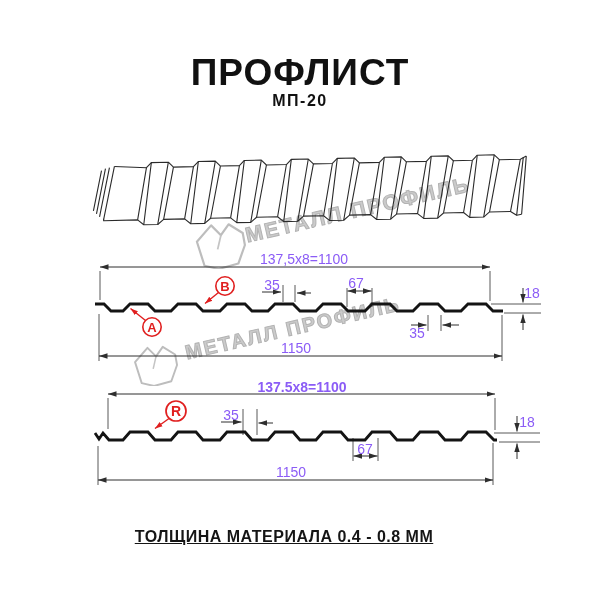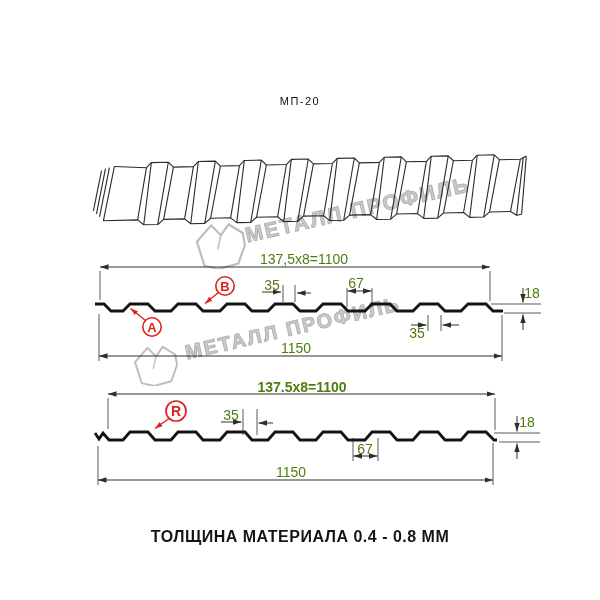--- a/index.html
+++ b/index.html
@@ -3,23 +3,23 @@
 <meta charset="utf-8">
 <style>
   html,body{margin:0;padding:0;background:#fff;}
   .stage{
     position:relative;width:600px;height:600px;background:#ffffff;overflow:hidden;
     font-family:"Liberation Sans",sans-serif;color:#1a1a1a;
   }
   .abs{position:absolute;}
   .ctr{transform:translate(-50%,-50%);white-space:nowrap;}
   .title{left:300px;top:73px;font-size:37px;font-weight:bold;letter-spacing:1px;color:#111;}
-  .subtitle{left:300px;top:101px;font-size:11px;font-weight:normal;letter-spacing:1.5px;color:#111;}
+  .subtitle{left:300px;top:101px;font-size:16px;font-weight:bold;letter-spacing:1.5px;color:#111;}
   .footer-note{left:300px;top:537px;font-size:16px;font-weight:bold;letter-spacing:0.5px;color:#151515;}
-  .dim{font-size:14px;color:#4d7c0f;}
+  .dim{font-size:14px;color:#8b5cf6;}
   .badge{font-size:13px;font-weight:bold;color:#e01f1f;}
   .wm-layer{position:absolute;inset:0;z-index:1;}
   svg.draw{position:absolute;inset:0;z-index:2;}
   .labels{position:absolute;inset:0;z-index:3;}
   .labels>span{position:absolute;}
   .wm-text{
     position:absolute;font-size:21px;font-weight:bold;letter-spacing:2px;
     color:#cbcbcb;-webkit-text-stroke:1px #b2b2b2;
     transform:rotate(-13deg);transform-origin:0 0;white-space:nowrap;
   }
@@ -104,33 +104,34 @@
       <line x1="517" y1="459" x2="517" y2="443.5" marker-end="url(#ab)"></line>
     </g>
     <path fill="none" stroke="#141414" stroke-width="2.8" stroke-linejoin="miter" d="M95,433 L99,439 L103,433 L109,440 L123,440 L130,432 L148,432 L155,440 L171,440 L178,432 L196,432 L203,440 L220,440 L227,432 L245,432 L252,440 L268,440 L275,432 L293,432 L300,440 L316,440 L323,432 L341,432 L348,440 L365,440 L372,432 L390,432 L397,440 L413,440 L420,432 L438,432 L445,440 L461,440 L468,432 L486,432 L494,440 L497,440"></path>
     <g stroke="#e01f1f" fill="none">
       <line x1="169" y1="418.5" x2="155" y2="428.5" stroke-width="1.4" marker-end="url(#ar)"></line>
       <circle cx="176" cy="411" r="10" stroke-width="1.7" fill="#ffffff"></circle>
     </g>
   </svg>
 
   <div class="labels">
+    <span class="ctr title" style="left:300px;top:73px;">ПРОФЛИСТ</span>
     <span class="ctr subtitle" style="left:300px;top:101px;">МП-20</span>
 
     <span class="ctr dim" style="left:304px;top:259px;">137,5x8=1100</span>
     <span class="ctr dim" style="left:272px;top:285px;">35</span>
     <span class="ctr dim" style="left:356px;top:283px;">67</span>
     <span class="ctr dim" style="left:532px;top:293px;">18</span>
     <span class="ctr dim" style="left:417px;top:333px;">35</span>
     <span class="ctr dim" style="left:296px;top:348px;">1150</span>
     <span class="ctr badge" style="left:225px;top:286px;">B</span>
     <span class="ctr badge" style="left:152px;top:327px;">A</span>
 
     <span class="ctr dim" style="left:302px;top:387px;font-weight:bold;">137.5x8=1100</span>
     <span class="ctr dim" style="left:231px;top:415px;">35</span>
     <span class="ctr dim" style="left:365px;top:449px;">67</span>
     <span class="ctr dim" style="left:527px;top:422px;">18</span>
     <span class="ctr dim" style="left:291px;top:472px;">1150</span>
     <span class="ctr badge" style="left:176px;top:411px;font-size:14px;">R</span>
 
-    <span class="ctr footer-note" style="left:300px;top:537px;">ТОЛЩИНА МАТЕРИАЛА 0.4 - 0.8 ММ</span>
+    <span class="ctr footer-note" style="left:284px;top:537px;text-decoration:underline;">ТОЛЩИНА МАТЕРИАЛА 0.4 - 0.8 ММ</span>
   </div>
 </div>
 
 </body></html>

